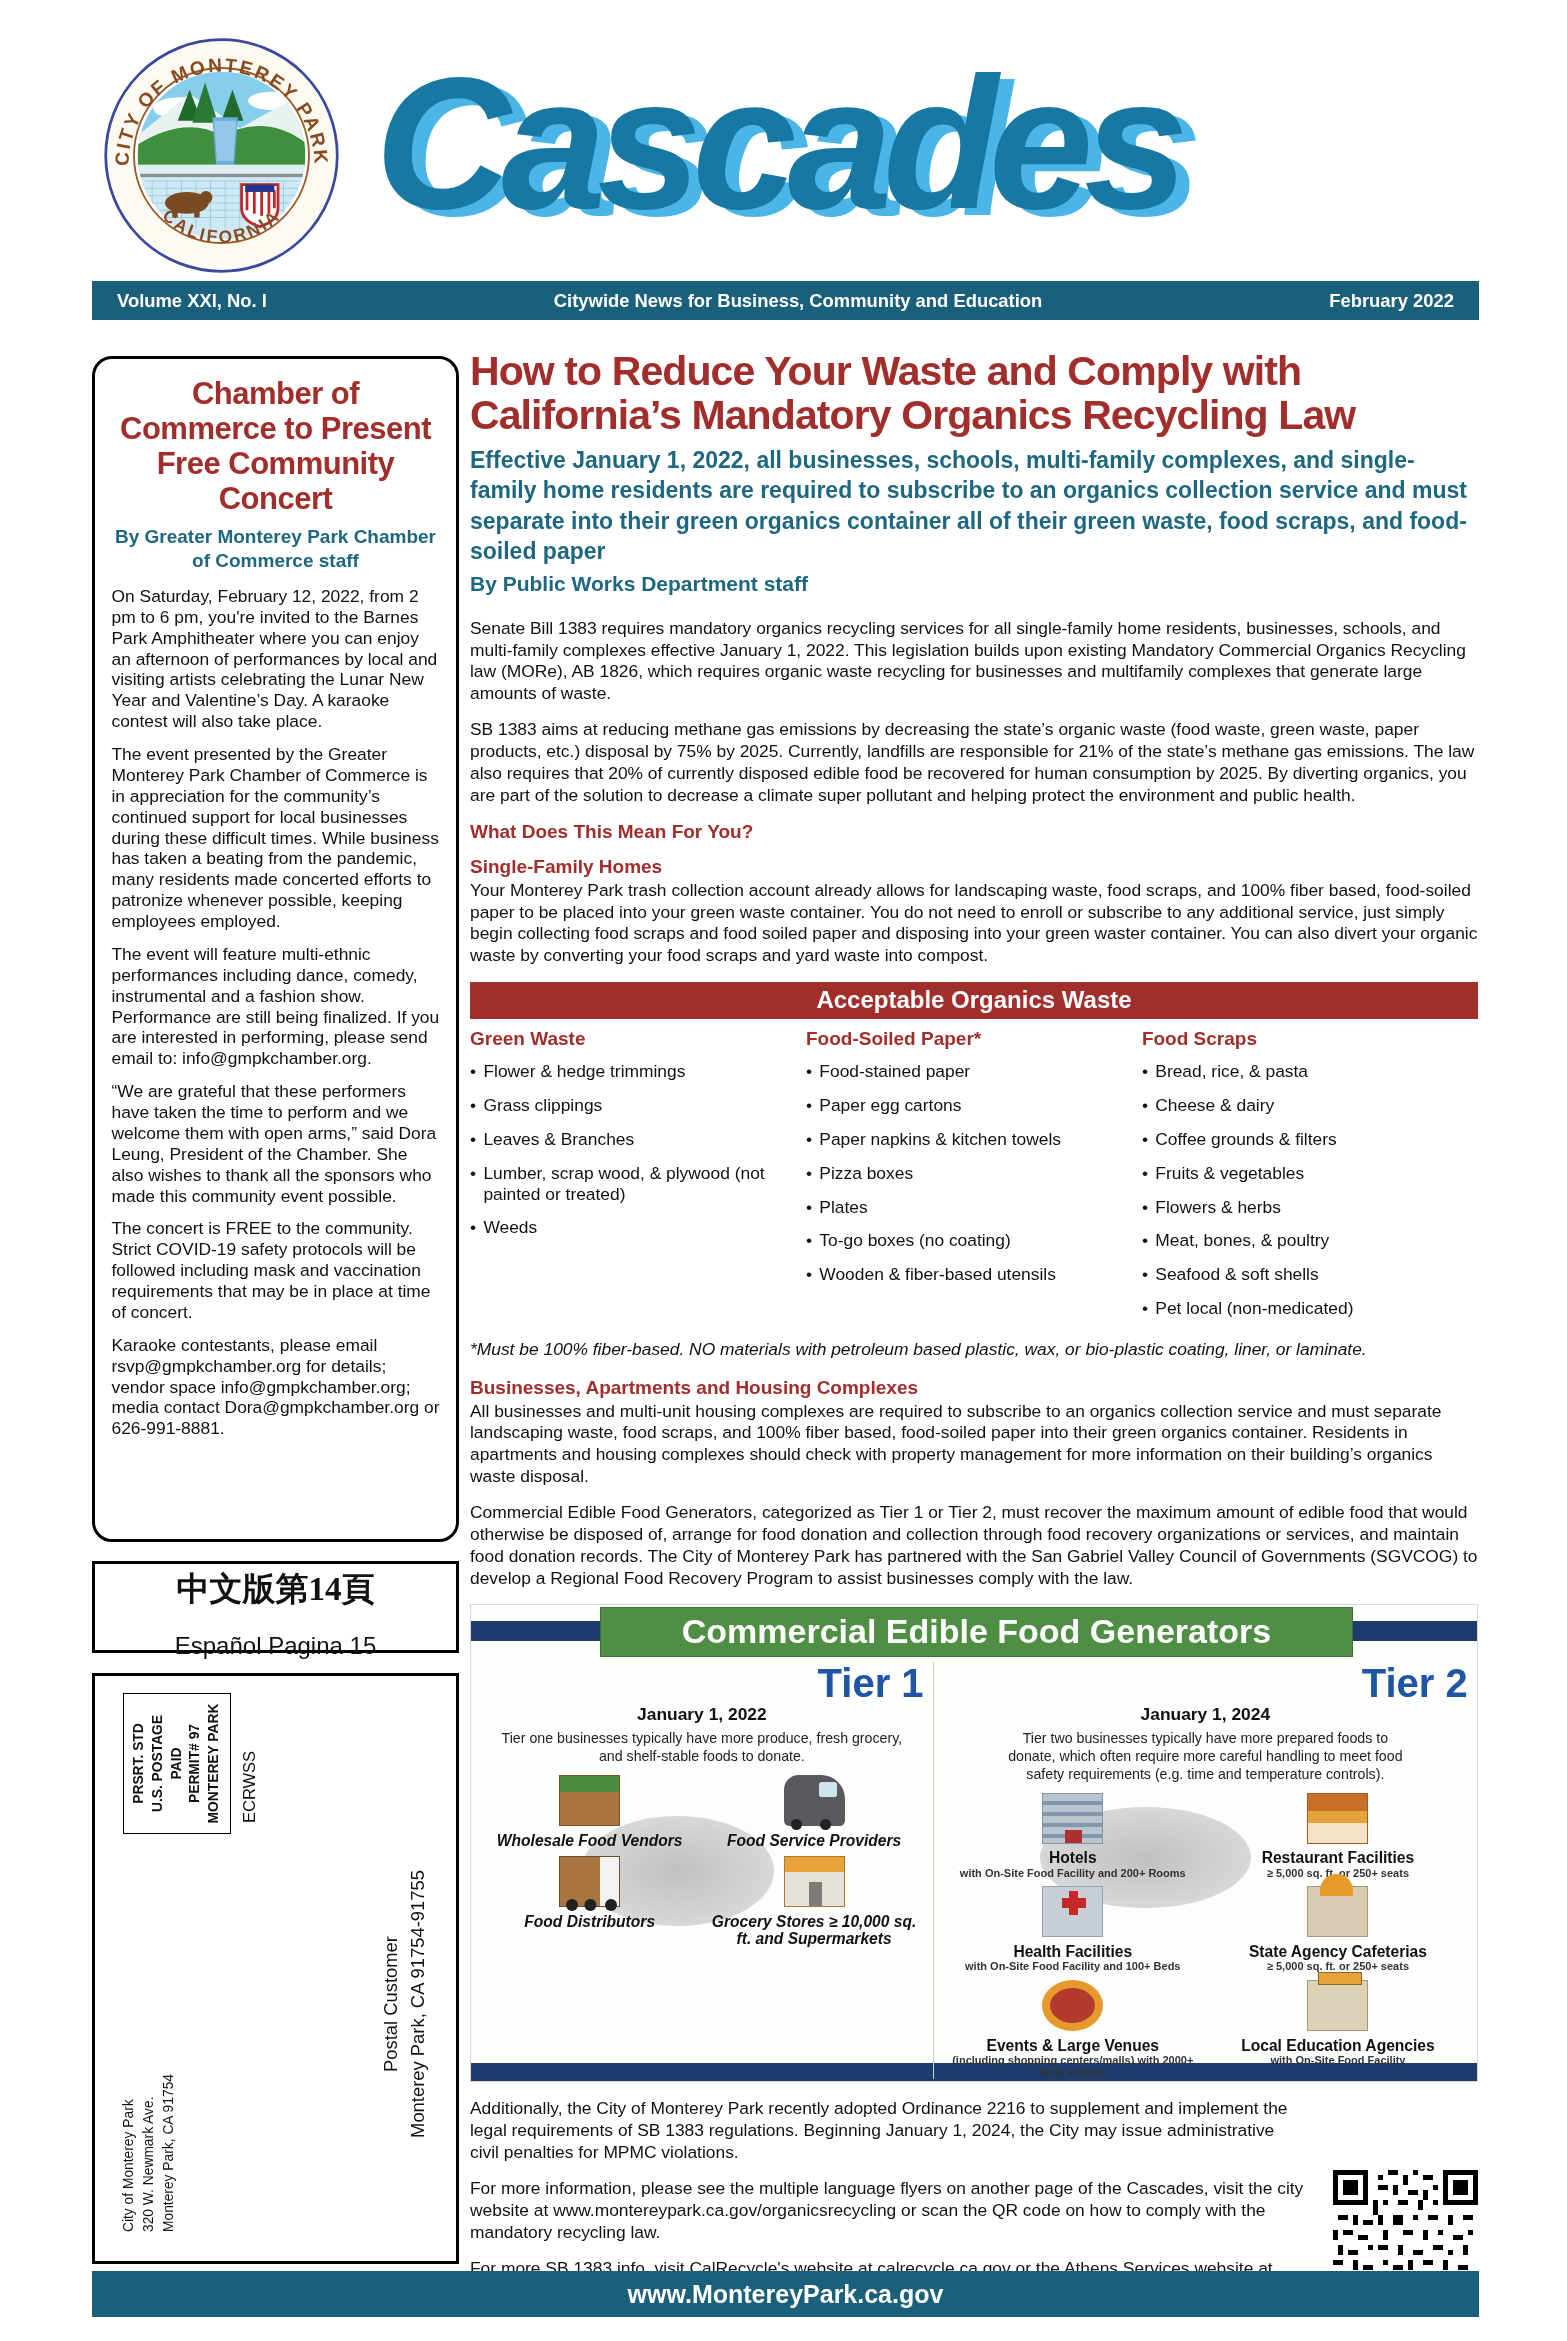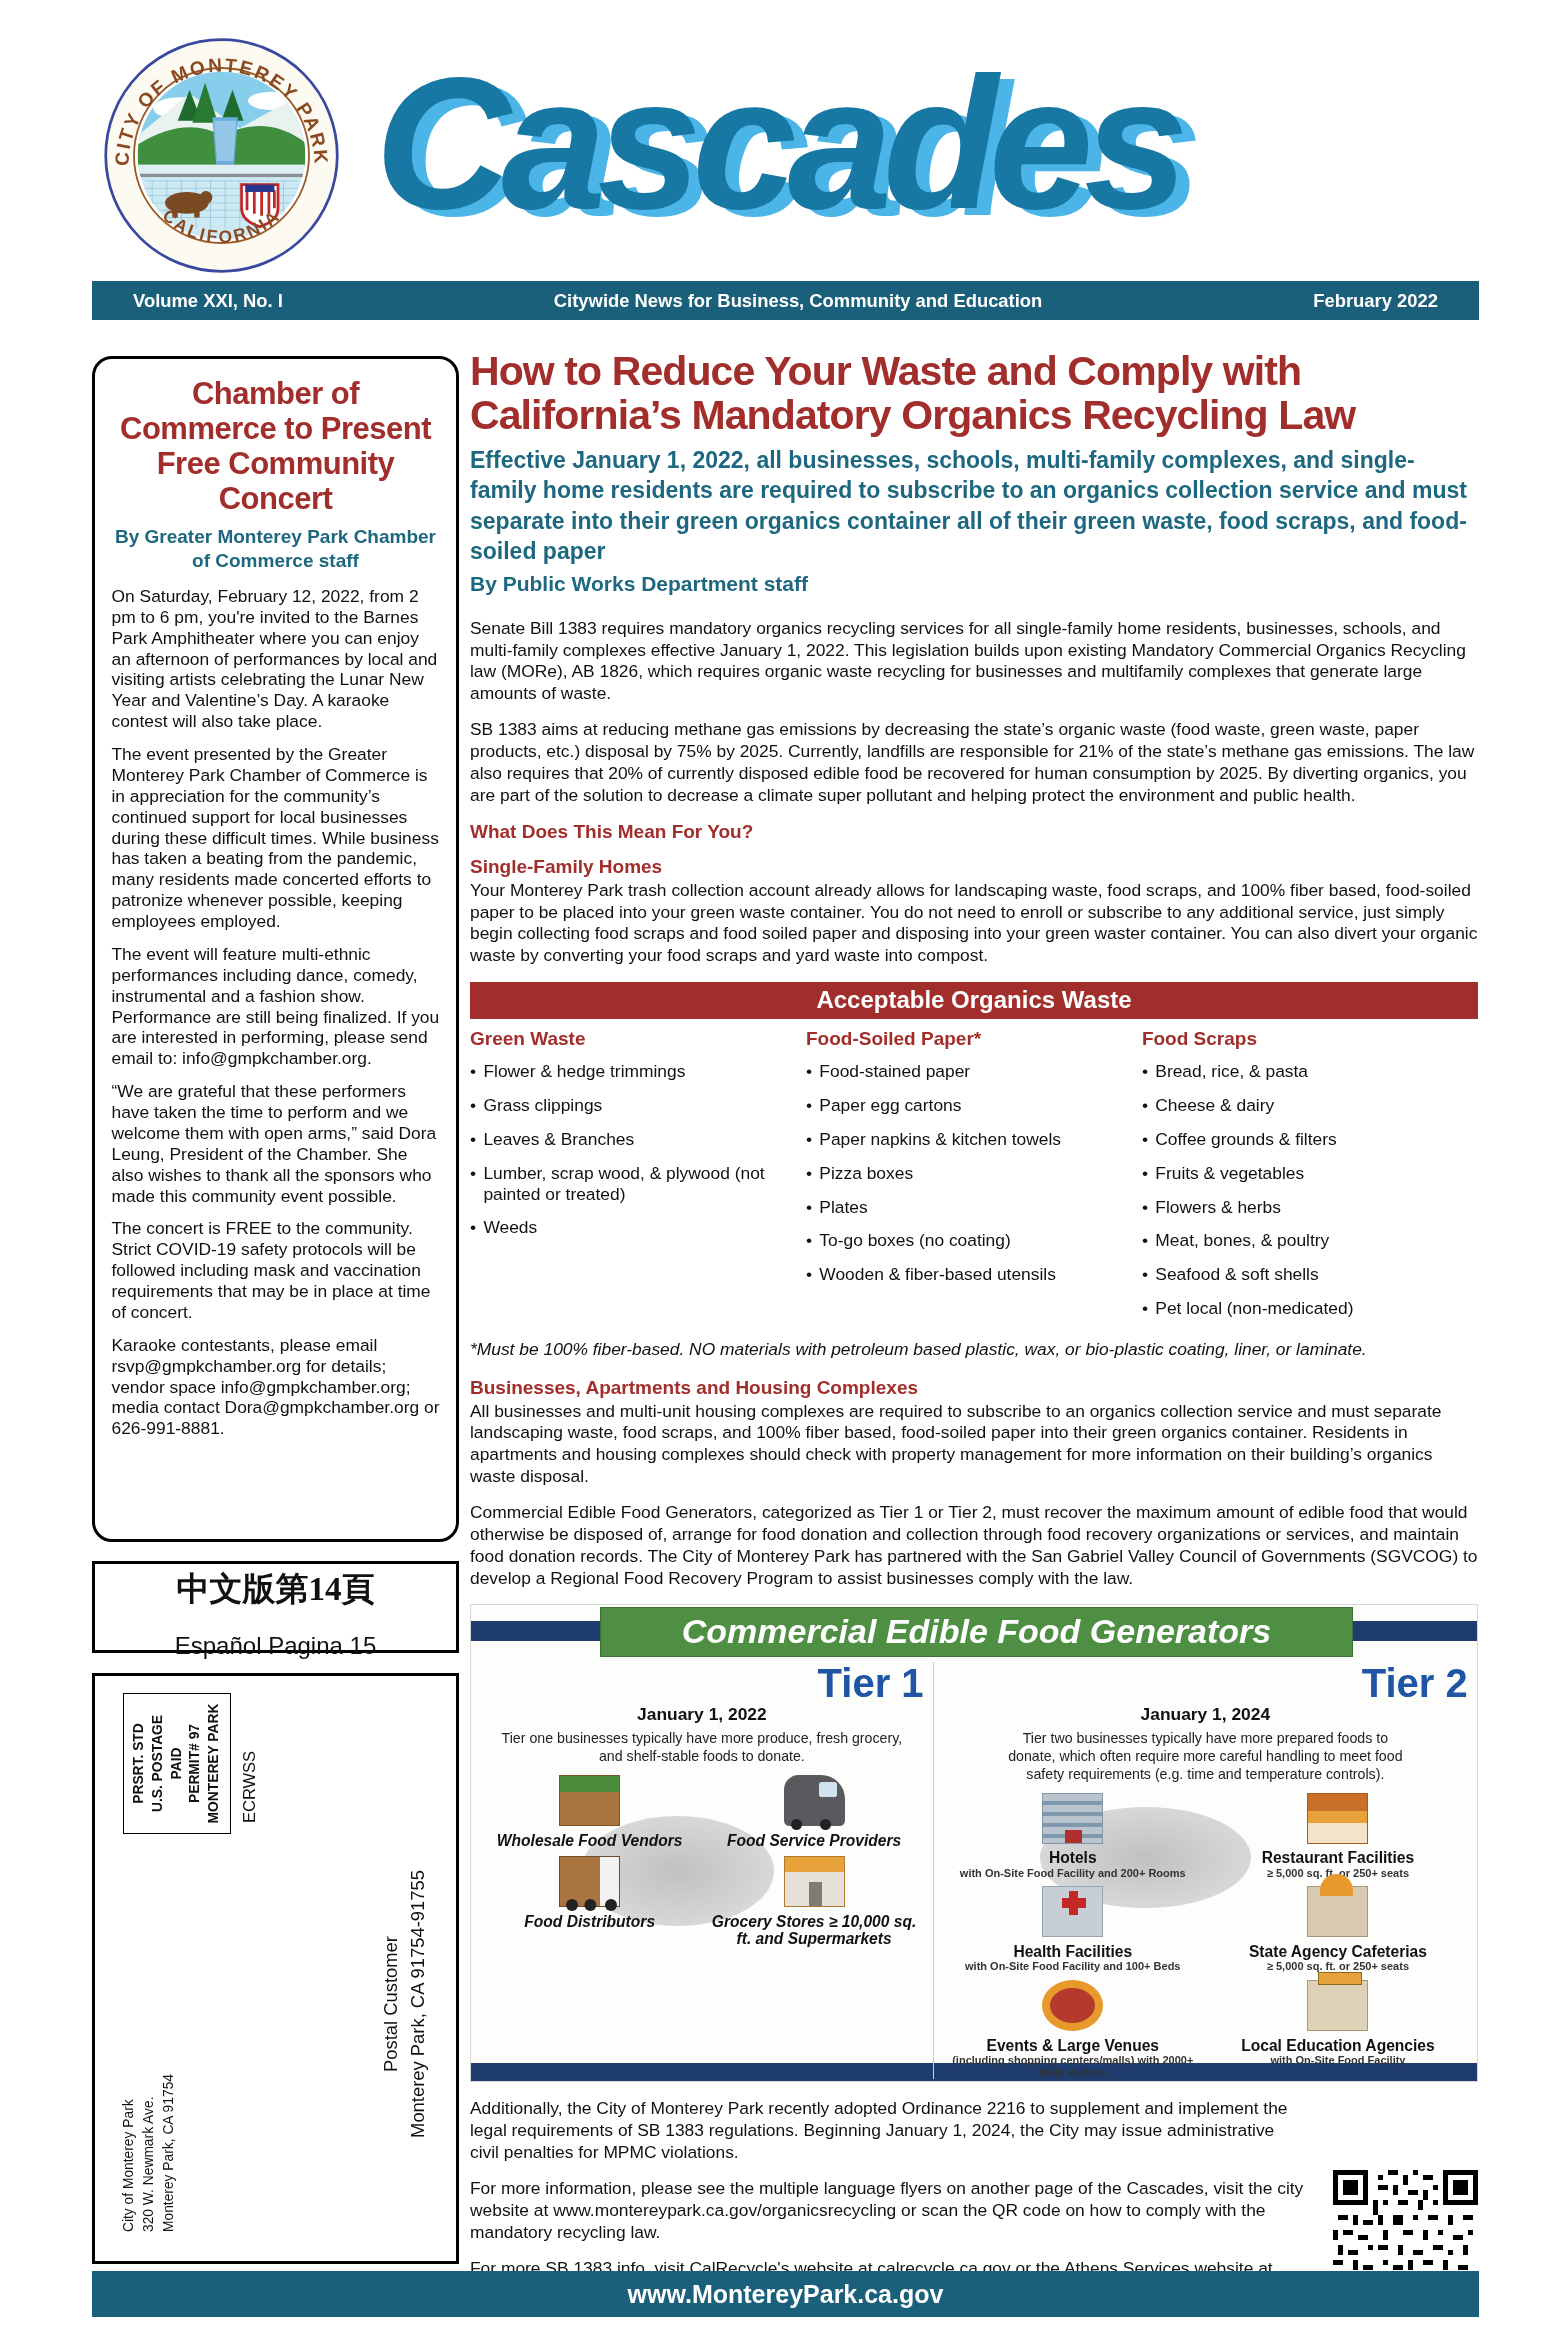--- a/index.html
+++ b/index.html
@@ -14,21 +14,21 @@
   .masthead-title {
     position:absolute; left:375px; top:27.5px; width:1111px; height:248px;
     font-size:188px; font-weight:bold; font-style:italic; line-height:230px;
     letter-spacing:-9.2px; color:#1878a4; text-shadow:13.8px 7.3px 0 #4ab5e6;
     white-space:nowrap;
   }
   
   .infobar {
     position:absolute; left:92px; top:281px; width:1387px; height:39px;
     background:#1b607a; color:#fff; display:flex; align-items:center;
-    justify-content:space-between; padding:0 41px; font-weight:bold; font-size:18.4px;
+    justify-content:space-between; padding:0 25px; font-weight:bold; font-size:18.4px;
   }
   
   .left-article {
     position:absolute; left:92px; top:356px; width:367px; height:1186px;
     border:3.7px solid #000; border-radius:20px; padding:18.4px 16.5px 9.2px 16.5px;
     overflow:hidden; background:#fff;
   }
   .left-article h2 {
     color:#a22e2c; font-size:31px; line-height:1.12; text-align:center;
     letter-spacing:-0.5px; margin-bottom:9.2px;
@@ -89,21 +89,21 @@
   
   .infographic {
     position:relative; width:1008px; height:478px; margin:3.7px 0 16.5px;
     background:#fdfdfb; border:0.9px solid #d8d8d2; overflow:hidden;
   }
   .ig-topbar { position:absolute; left:0; top:16.5px; width:100%; height:20px; background:#1e3c6e; }
   .ig-botbar { position:absolute; left:0; bottom:0; width:100%; height:18.4px; background:#1e3c6e; }
   .ig-banner {
     position:absolute; left:129px; top:1.8px; width:753px; height:50px;
     background:#4e8f44; border:1.8px solid #3c7234; color:#fff; font-weight:bold;
-    font-size:34px; text-align:center; line-height:46px;font-style:italic;
+    font-size:34px; text-align:center; line-height:46px;
   }
   .ig-cols { position:absolute; left:0; top:57px; width:100%; display:flex; }
   .ig-tier { padding:0 9.2px; }
   .ig-tier.t1 { width:46%; border-right:0.9px solid #d0d0c8; }
   .ig-tier.t2 { width:54%; }
   .ig-tier h3 { color:#1f55a4; font-size:40px; text-align:right; line-height:1.05; }
   .ig-tier .date { font-weight:bold; font-size:17.4px; text-align:center; margin-bottom:5.5px; }
   .ig-tier .desc { font-size:14.2px; line-height:1.25; text-align:center; margin:0 auto 9.2px; max-width:404px; color:#222; }
   .ig-grid { display:grid; gap:7.3px 5.5px; }
   .t1 .ig-grid { grid-template-columns:repeat(2,1fr);font-style:italic; }

